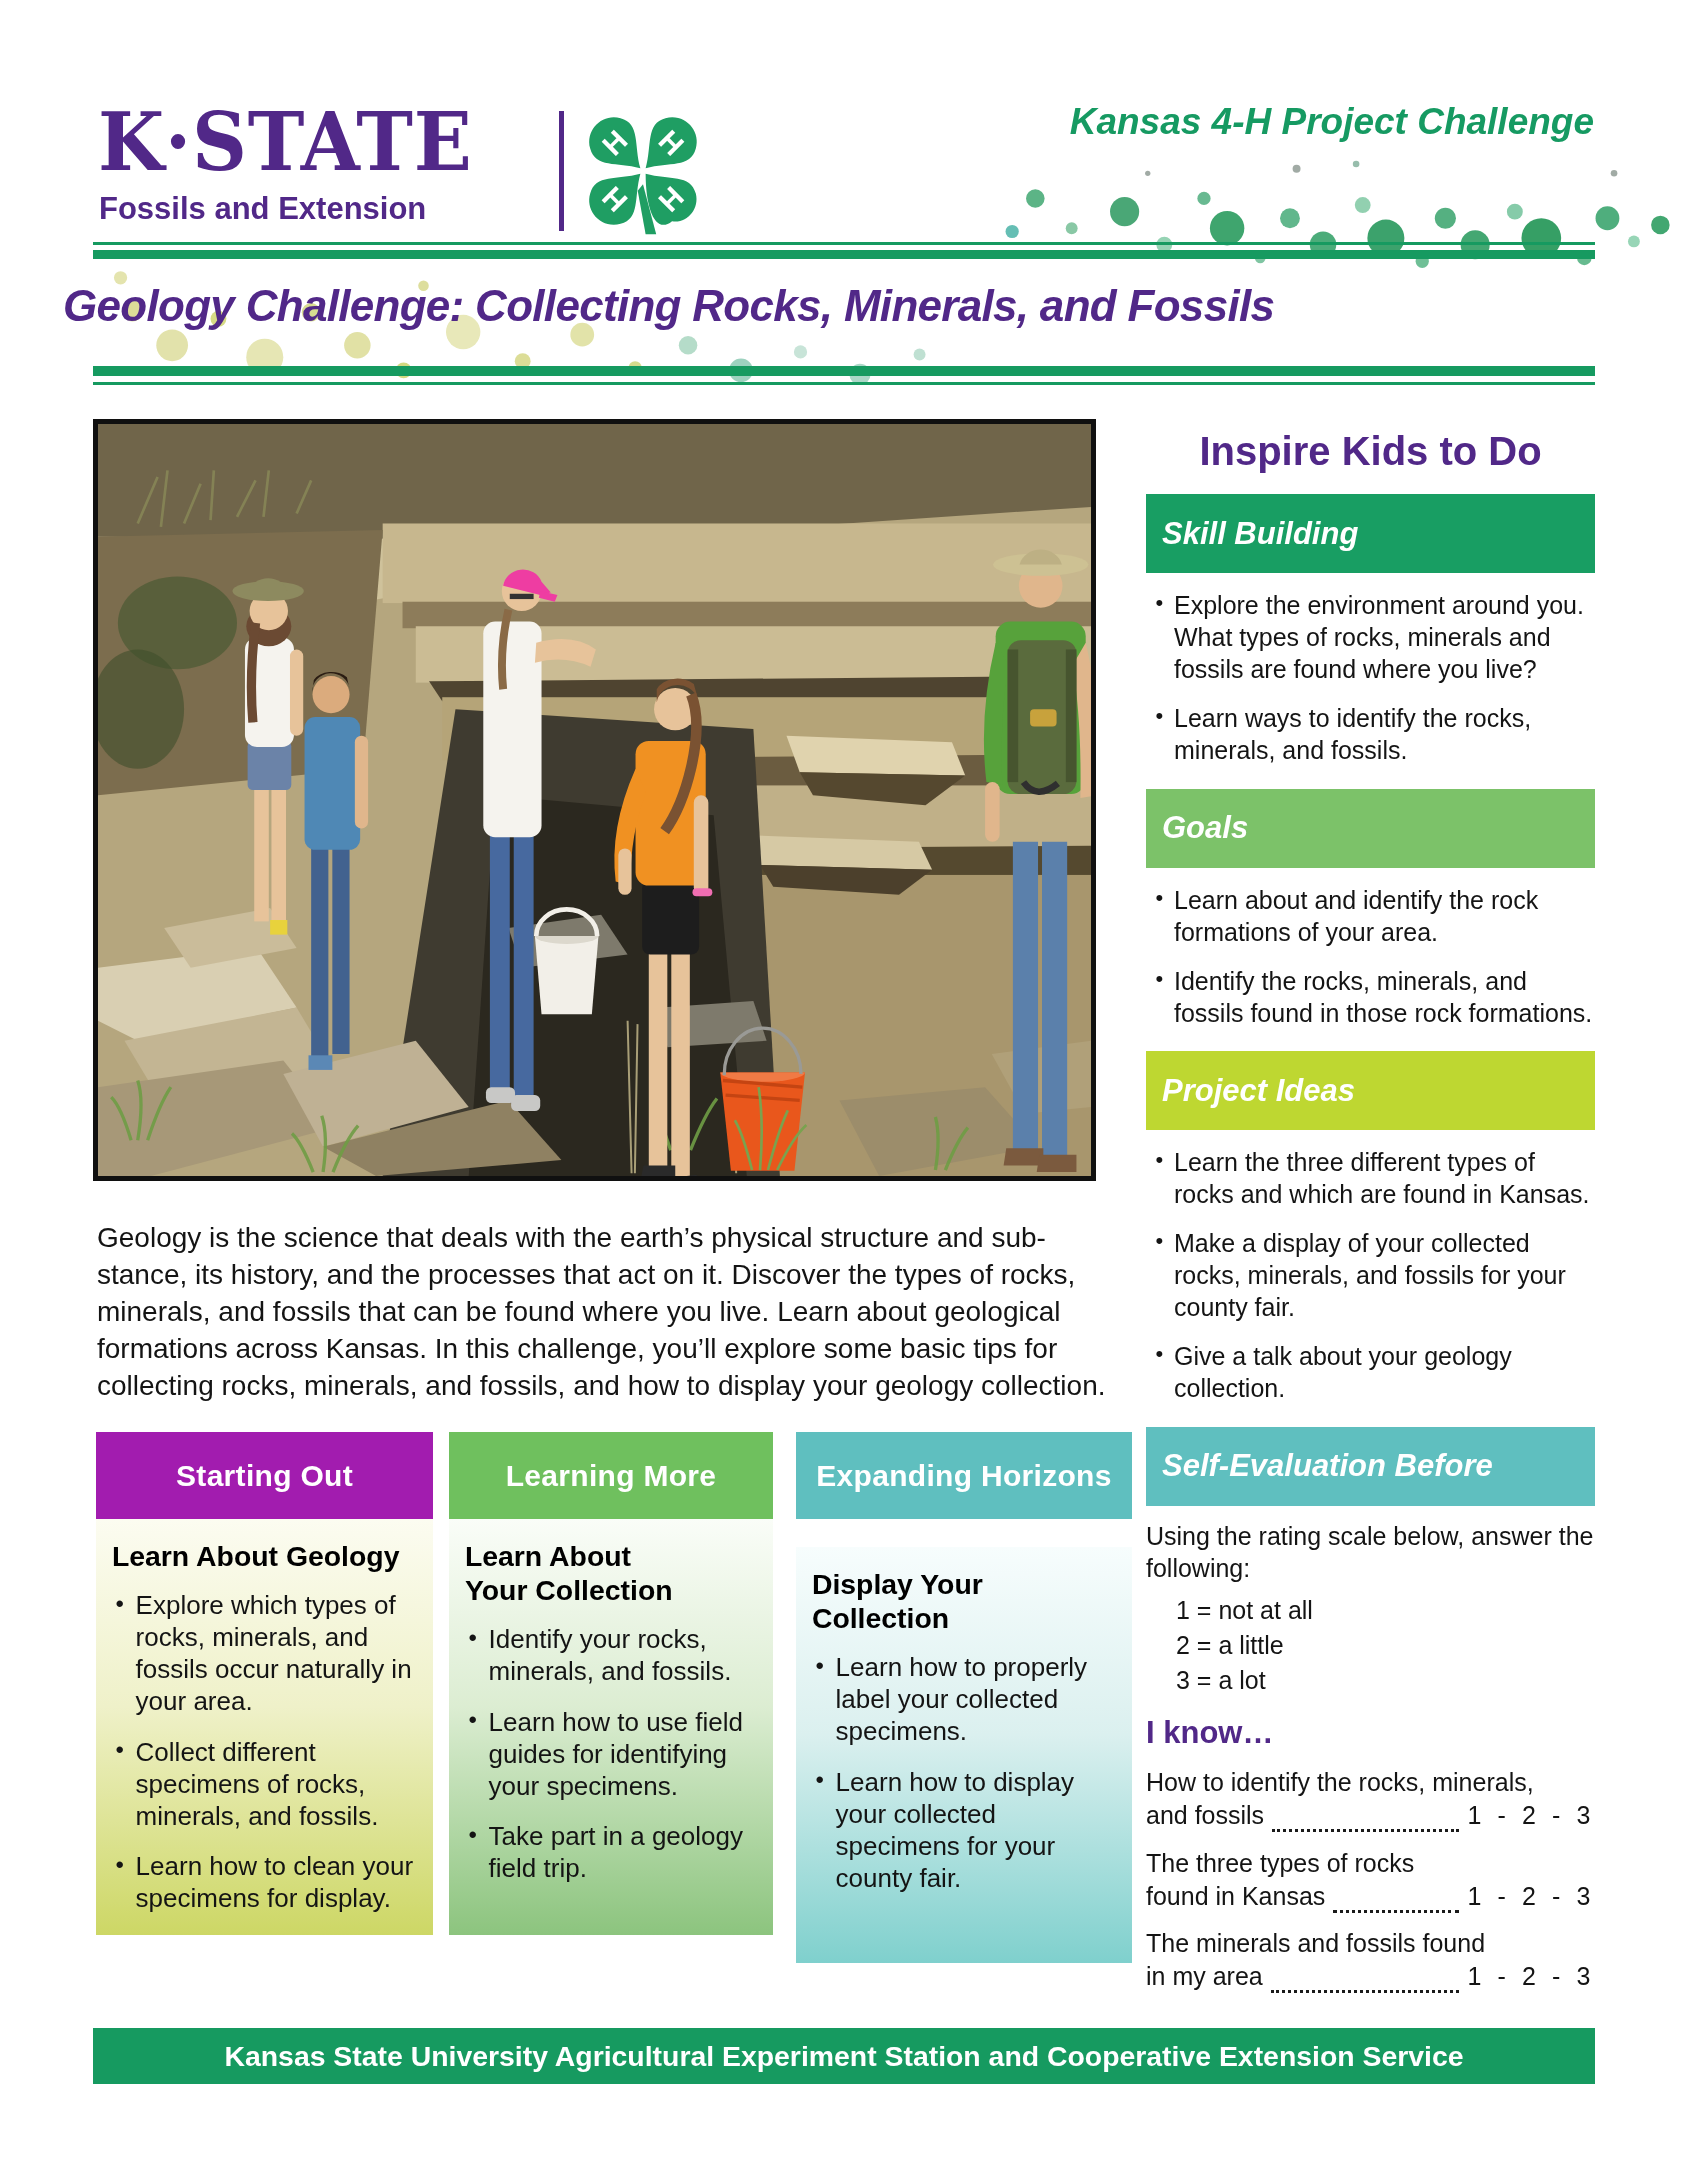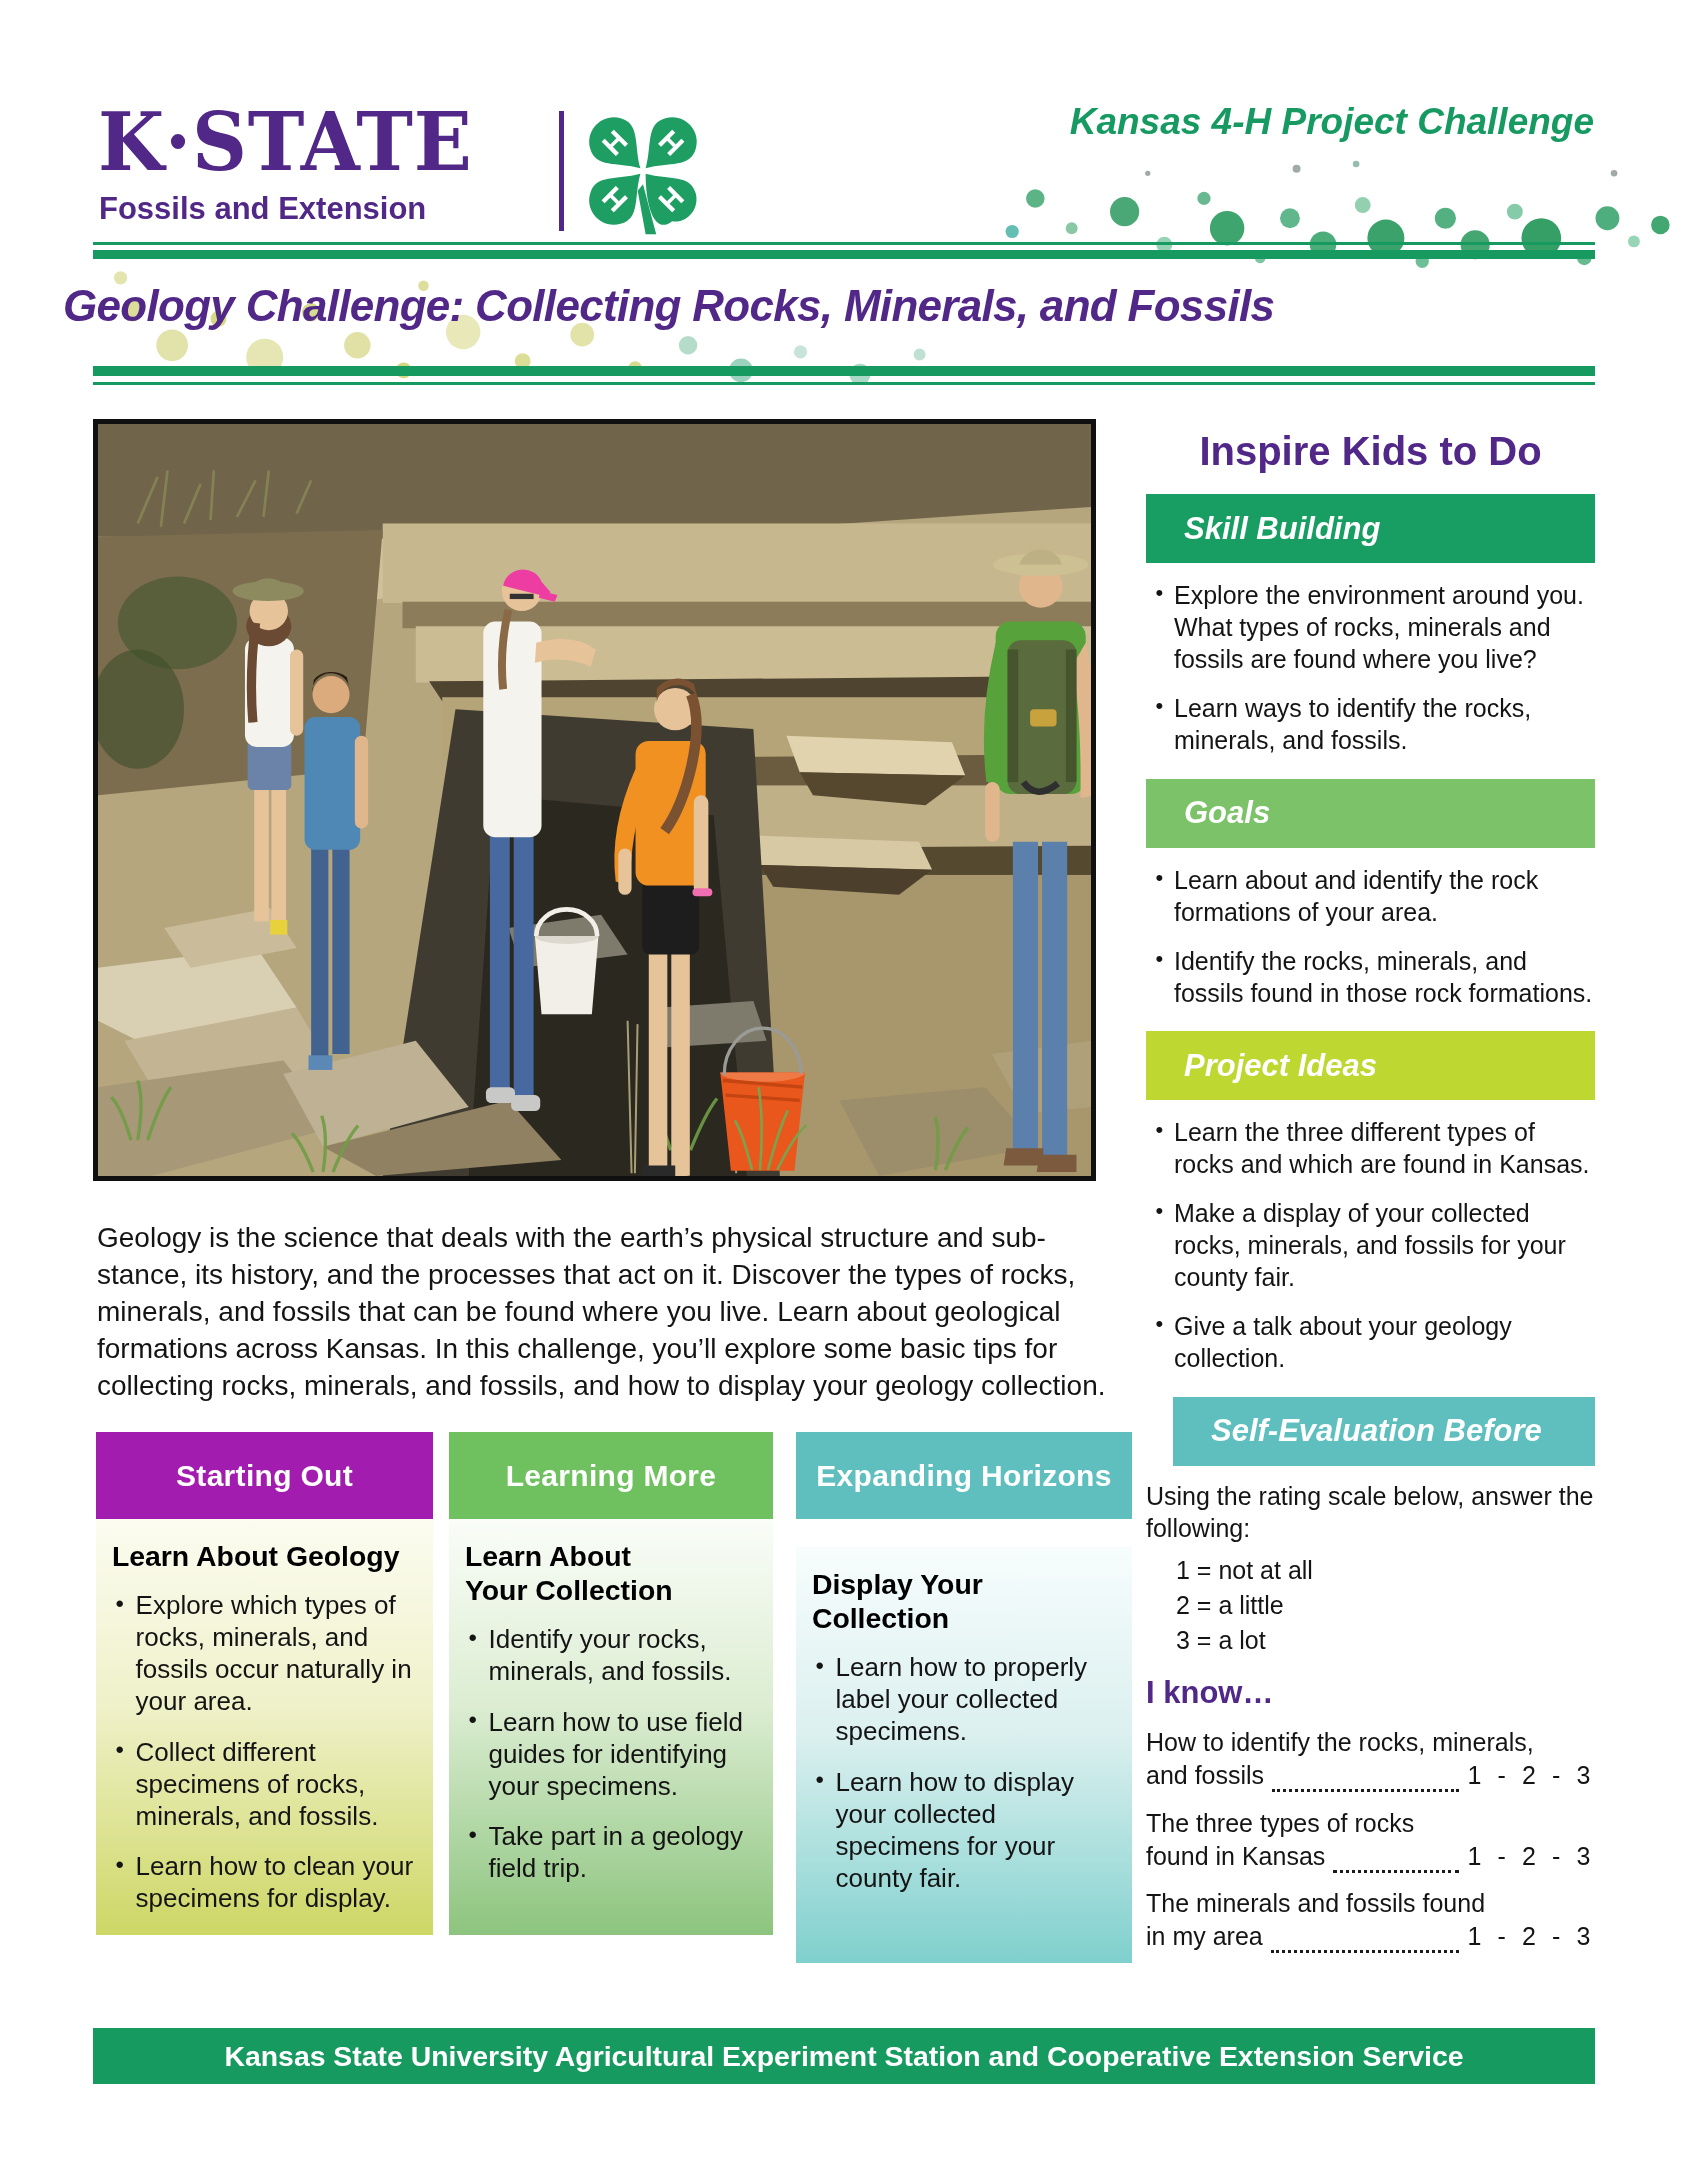--- a/index.html
+++ b/index.html
@@ -45,26 +45,26 @@
   .col2 .col-body{background:linear-gradient(180deg,#fafdf8 0%,#dcedd2 45%,#8cc47e 100%);}
   .col3 .col-body{background:linear-gradient(180deg,#f7fdfd 0%,#dbf0ef 45%,#7fd0cd 100%);margin-top:28px;}
   .col-sub{font-weight:bold;font-size:28.4px;line-height:34px;color:#000;margin:0 0 16px 1.3px;}
   ul.blist{list-style:none;margin:0;padding:0 0 0 25px;}
   ul.blist li{position:relative;font-size:26px;line-height:32px;color:#141414;
               margin-bottom:18.5px;}
   ul.blist li::before{content:"•";position:absolute;left:-20px;top:-1.3px;font-size:24px;color:#141414;}
   
   .sidebar{position:absolute;left:1146px;top:429px;width:449px;}
   .sb-title{font-size:40px;font-weight:bold;color:#512888;text-align:center;margin:0 0 20px 0;}
-  .banner{height:69px;display:flex;align-items:center;box-sizing:border-box;
-          padding-left:38px;color:#fff;font-style:italic;font-weight:bold;font-size:31px;}
+  .banner{height:79px;display:flex;align-items:center;box-sizing:border-box;
+          padding-left:16px;color:#fff;font-style:italic;font-weight:bold;font-size:31px;}
   .banner.b-skill{background:#189e63;}
   .banner.b-goals{background:#7cc269;margin-top:4px;}
   .banner.b-ideas{background:#bed731;}
-  .banner.b-eval{background:#5fbfbf;margin-left:27px;}
+  .banner.b-eval{background:#5fbfbf;}
   .sb-list{list-style:none;margin:16px 0 22.5px 0;padding:0 0 0 28px;}
   .sb-list li{position:relative;font-size:25px;line-height:32px;color:#141414;margin-bottom:17px;}
   .sb-list li::before{content:"•";position:absolute;left:-18.5px;top:-2px;font-size:22px;color:#141414;}
   .sb-text{font-size:25px;line-height:32px;color:#141414;margin-top:14.6px;}
   .scale-list{margin:9.3px 0 0 30px;font-size:25px;line-height:35px;color:#141414;}
   .know-head{font-size:31px;font-weight:bold;color:#512888;margin:17px 0 6.6px 0;}
   .rate-item{margin-top:14.6px;font-size:25px;line-height:33px;color:#141414;}
   .leader{display:flex;align-items:flex-end;}
   .leader .dotfill{flex:1;border-bottom:3.3px dotted #1a1a1a;margin:0 8px;height:24px;min-width:26.5px;}
   .rating{white-space:nowrap;letter-spacing:4.6px;}

